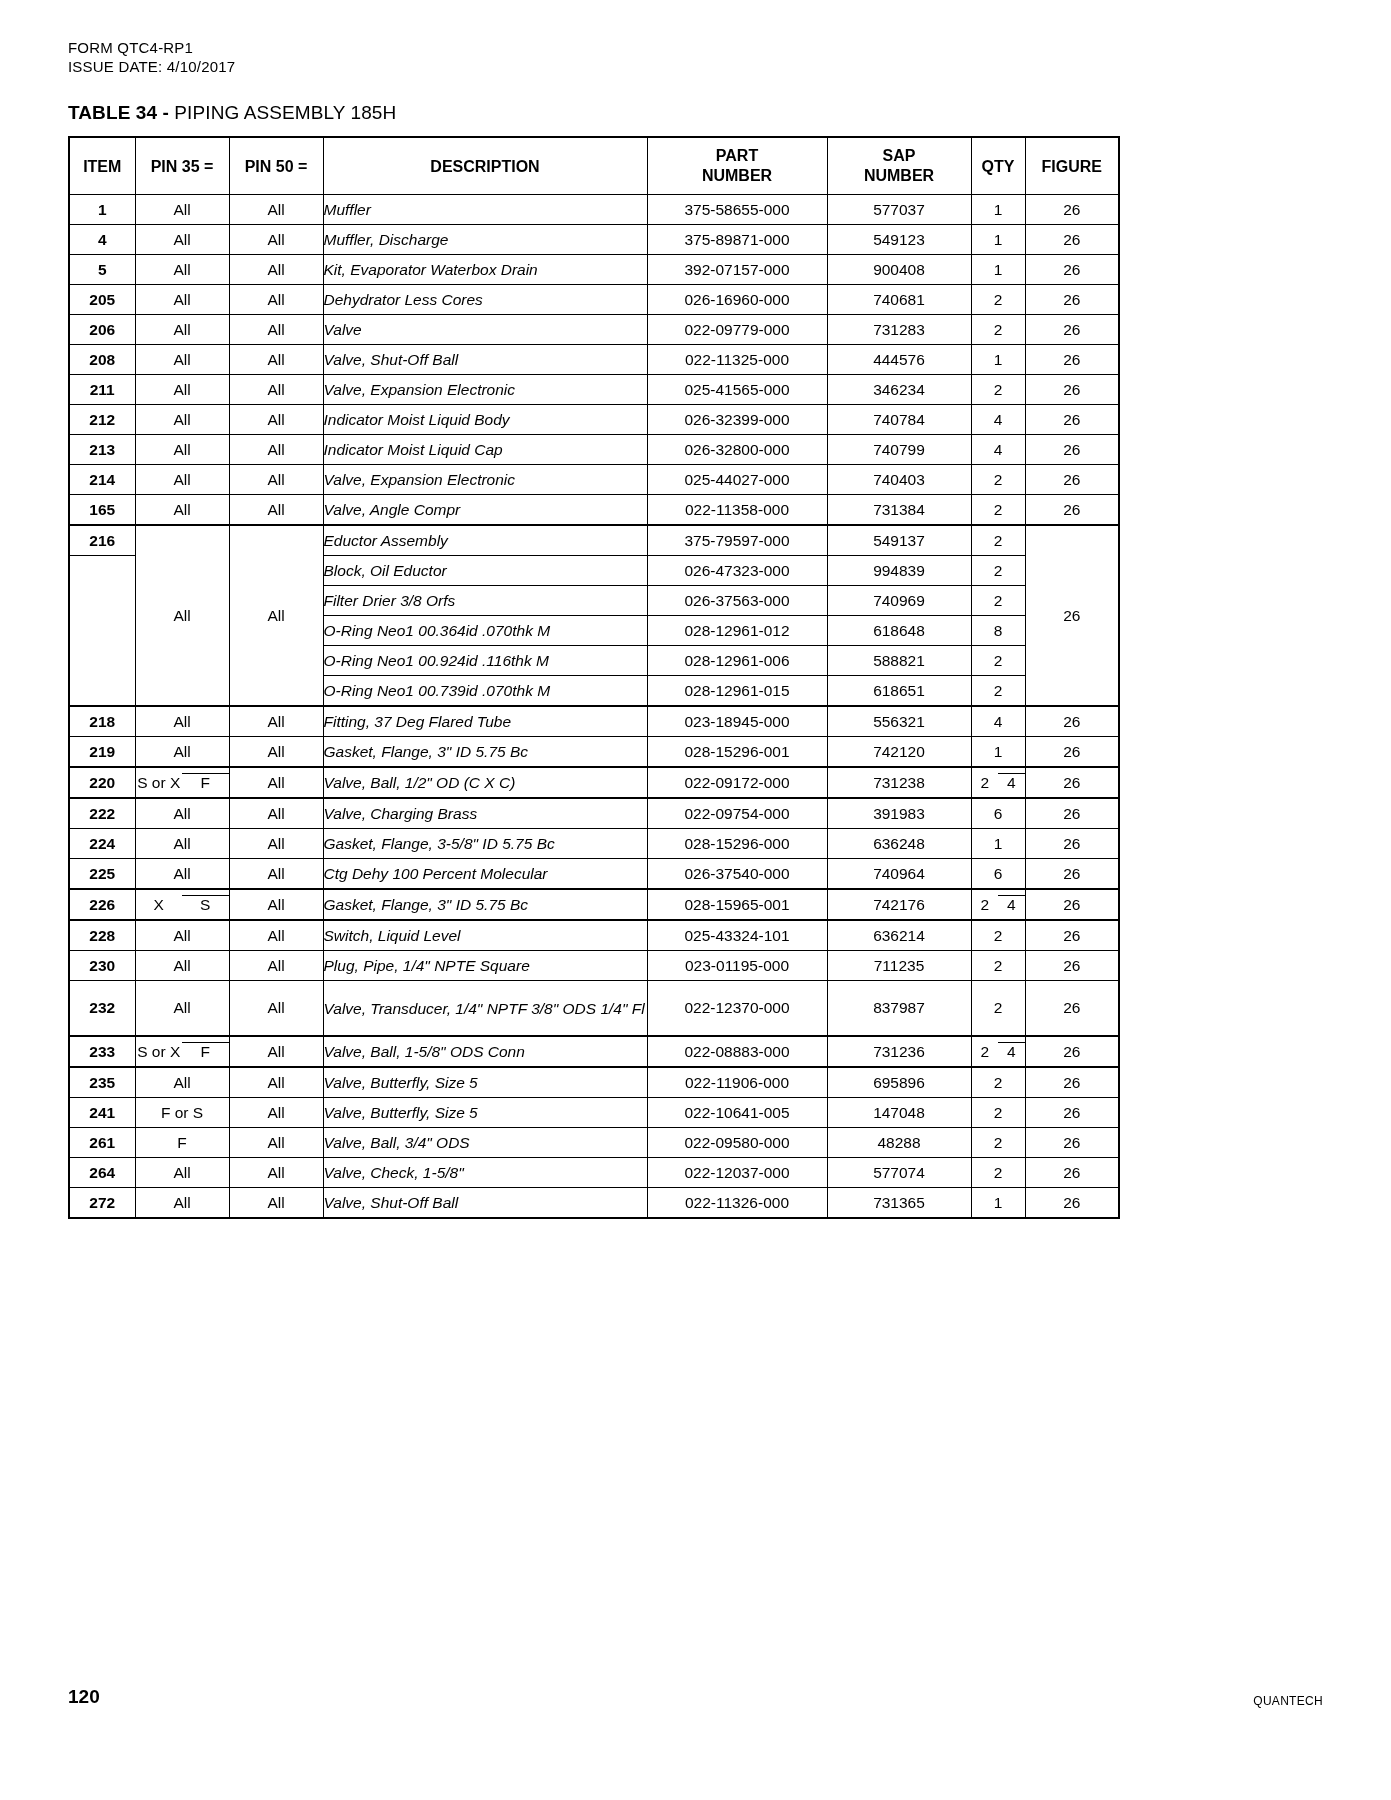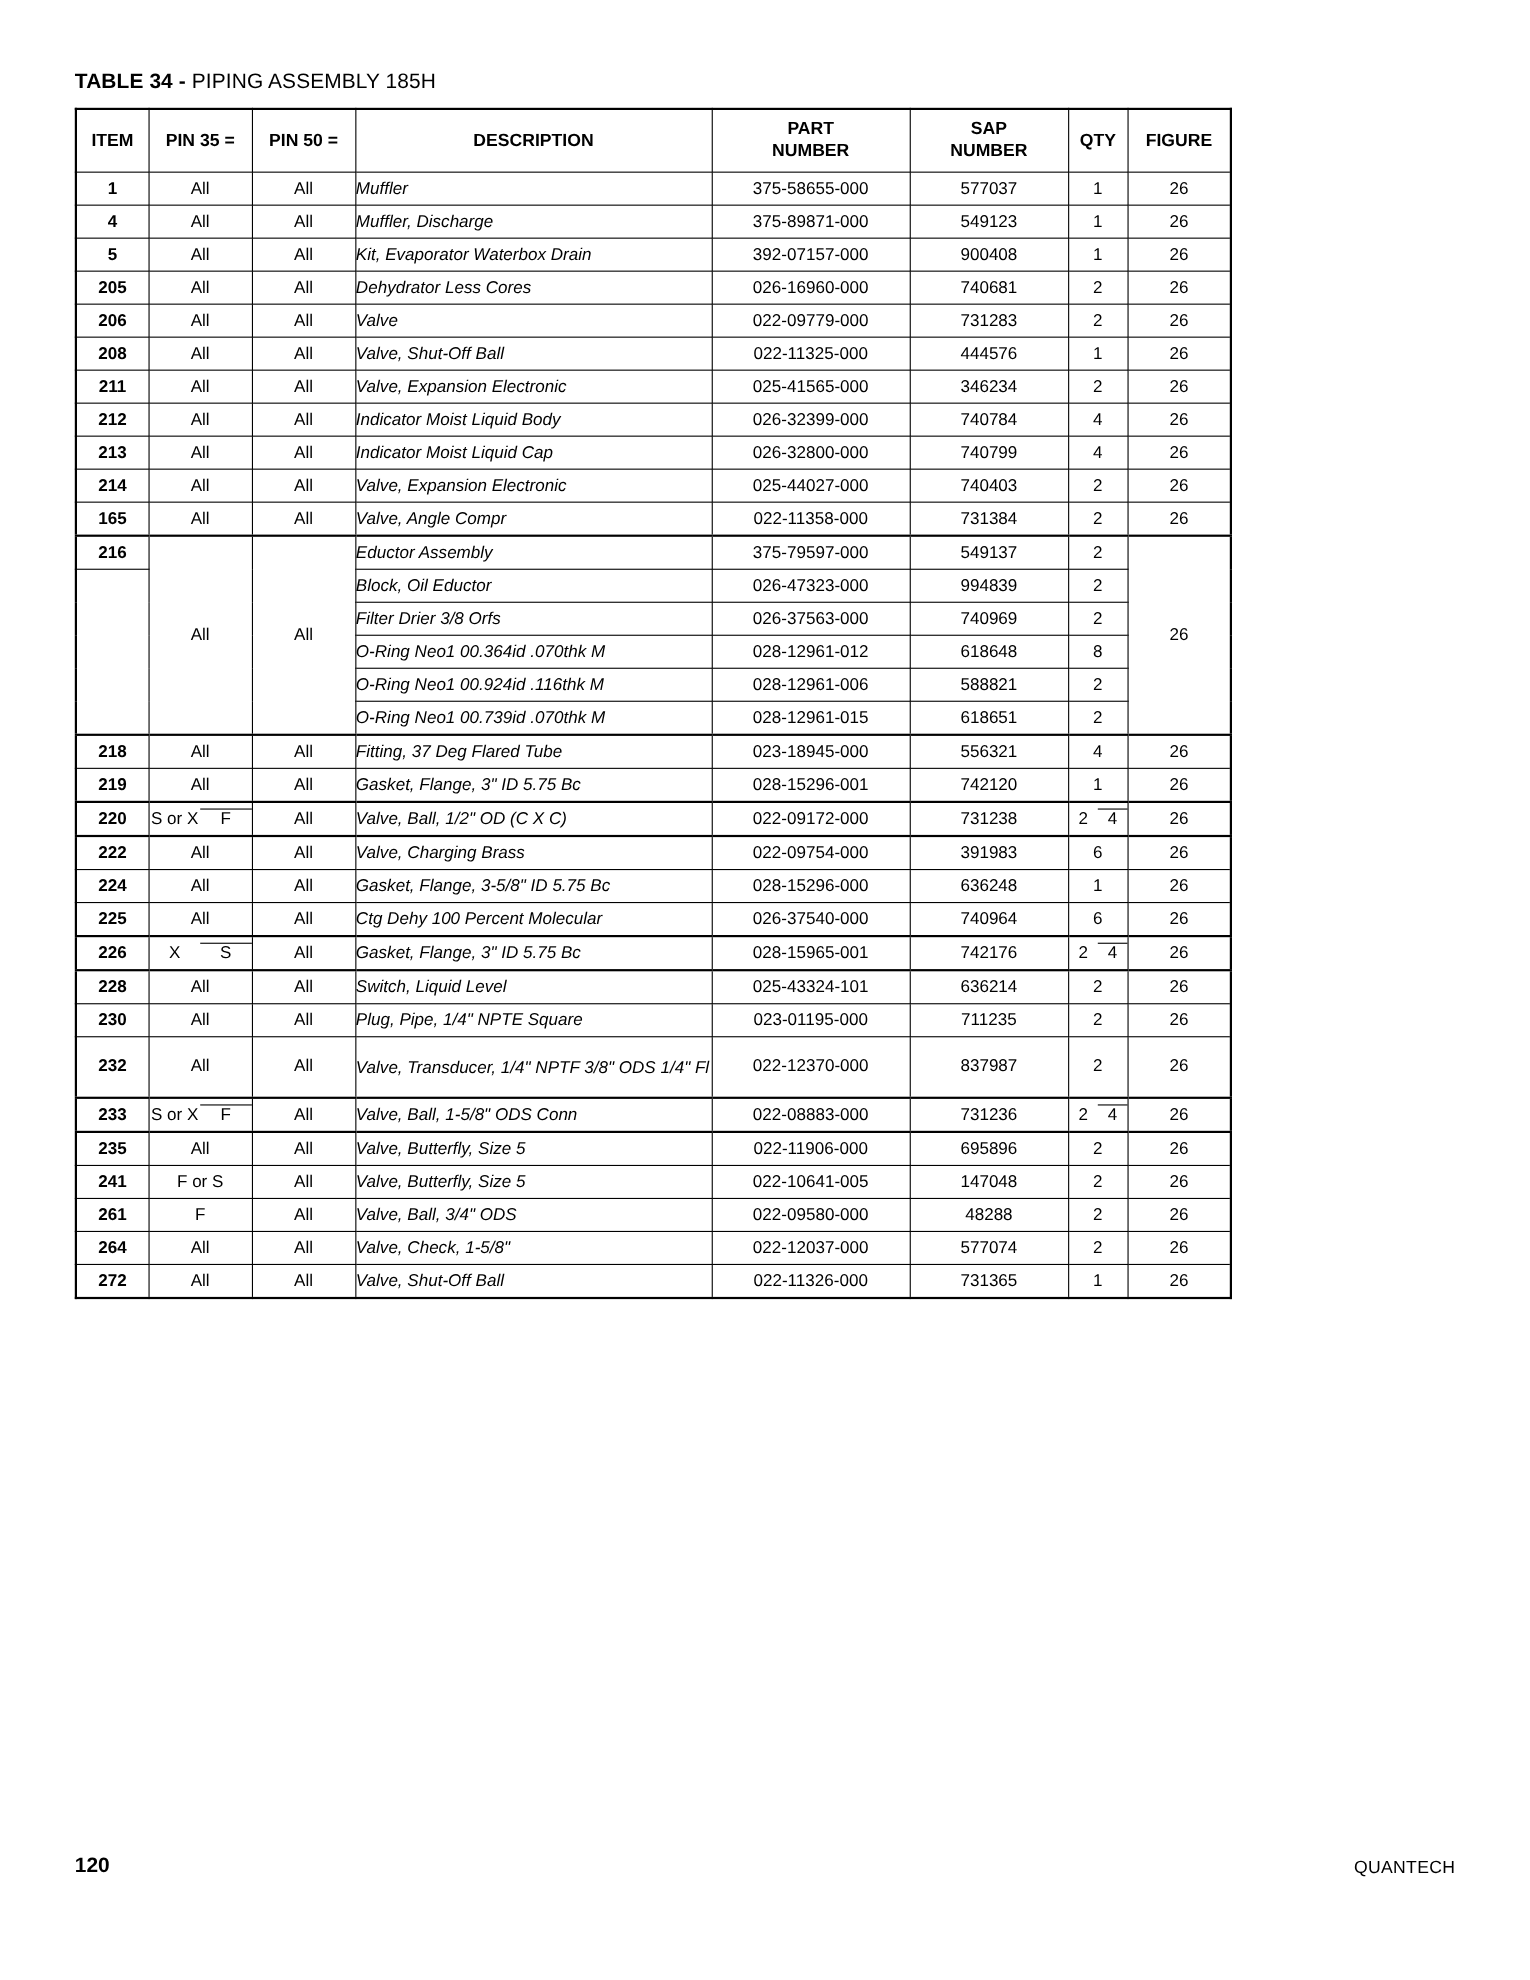--- a/index.html
+++ b/index.html
@@ -109,27 +109,31 @@
     position: absolute;
     left: 68px;
     right: 68px;
     bottom: 92px;
     display: flex;
     justify-content: space-between;
     align-items: flex-end;
     font-size: 17px;
   }
   .footer .page-no { font-weight: bold; font-size: 19px; }
-  .footer .brand { font-size: 16px; letter-spacing: 0.3px; }
+  .footer .brand { font-size: 12px; letter-spacing: 0.3px; }
 </style>
 </head>
 <body>
 
 <div class="page">
 
+  <div class="doc-header">
+    <div>FORM QTC4-RP1</div>
+    <div>ISSUE DATE: 4/10/2017</div>
+  </div>
 
   <div class="table-title">
     <span class="strong">TABLE 34 - </span><span>PIPING ASSEMBLY 185H</span>
   </div>
 
   <table class="parts">
     <colgroup>
       <col class="w-item">
         <col class="w-pin35">
         <col class="w-pin50">

